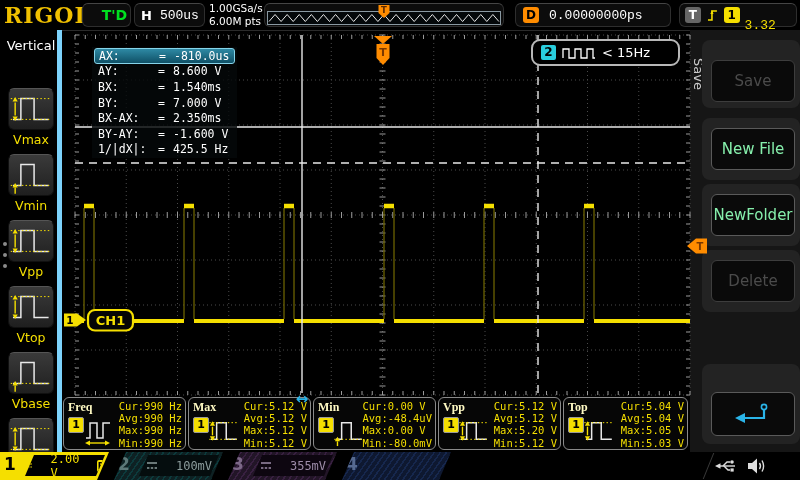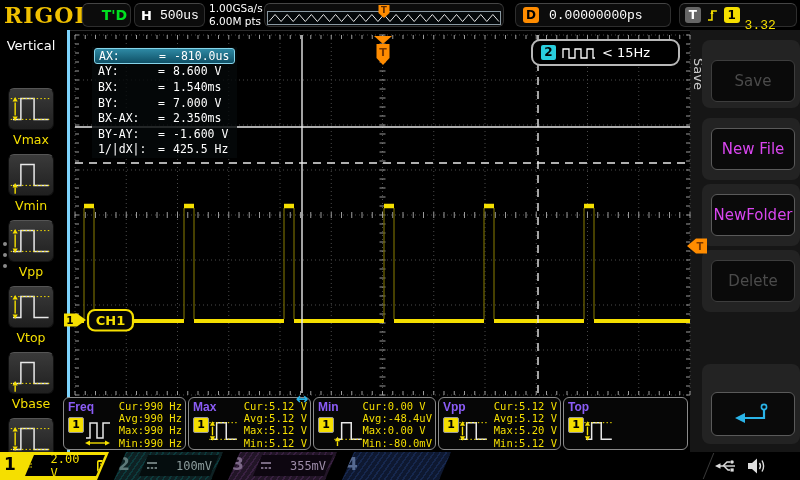--- a/index.html
+++ b/index.html
@@ -24,21 +24,21 @@
   .badge{display:inline-block;width:16px;height:16px;border-radius:3px;text-align:center;
          font-weight:bold;font-size:12px;line-height:16px;}
   #d-box .badge{background:#ff8c00;color:#000;}
   #d-box .dv{color:#fff;font-size:13px;}
   #t-box{left:679px;width:118px;padding:0 5px;gap:5px;}
   #t-box .tbadge{background:#666;color:#fff;}
   #t-box .chbadge{background:#f5df00;color:#000;}
   #t-box .tlv{color:#f5df00;font-size:13px;margin-top:36px;}
 
   
-  #leftmenu{position:absolute;left:0;top:30px;width:70px;height:422px;background:#000;border-right:3px solid #7dd3fc;box-sizing:border-box;padding-left:13px;}
+  #leftmenu{position:absolute;left:0;top:30px;width:62px;height:422px;background:#000;border-right:5px solid #7dd3fc;box-sizing:border-box;padding-left:13px;}
   #leftmenu .title{position:absolute;left:0;top:8px;width:62px;text-align:center;color:#fff;font-size:13px;}
   .lmbtn{position:absolute;left:8px;width:46px;height:42px;background:linear-gradient(#3a3a3a,#1f1f1f);
          border:1px solid #101010;border-top-color:#555;border-radius:6px;box-sizing:border-box;}
   .lmlabel{position:absolute;left:0;width:62px;text-align:center;color:#f5df00;font-size:12.5px;}
   .pagedots{position:absolute;left:3px;top:212px;display:flex;flex-direction:column;gap:7px;}
   .pagedots i{width:4px;height:4px;border-radius:50%;background:#8a8a8a;}
 
   
   #cursorbox{position:absolute;left:92px;top:47px;width:141px;background:rgba(5,8,10,0.82);z-index:6;padding:1px 2px;}
   .crow{display:flex;align-items:center;height:15.6px;padding:0 4px;color:#fff;
@@ -54,28 +54,28 @@
   #freqbox .fbadge{width:15px;height:15px;border-radius:2px;background:#29cede;color:#000;
                    font-weight:bold;font-size:12px;line-height:15px;text-align:center;}
   #freqbox .fv{color:#fff;font-size:13px;}
 
   
   #rightmenu{position:absolute;left:690px;top:30px;width:110px;height:422px;background:#161616;z-index:4;}
   #rightmenu .vtab{position:absolute;left:1px;top:28px;color:#ccc;font-size:13px;writing-mode:vertical-rl;}
   .rtab{position:absolute;left:12px;width:98px;background:#232323;border-radius:8px;}
   .rbtn{position:absolute;left:21px;width:84px;height:42px;background:#0a0a0a;border:1.5px solid #5a5a5a;
         border-radius:6px;box-sizing:border-box;display:flex;align-items:center;justify-content:center;
-        font-size:15px;color:#d946ef;}
+        font-size:15px;color:#86efac;}
   .rbtn.disabled{color:#4b4b4b;border-color:#3d3d3d;}
 
   
   .mpanel{position:absolute;top:397px;width:123px;height:53px;background:#060606;border:1px solid #8a8a8a;
           border-radius:6px;box-sizing:border-box;z-index:4;}
-  .mpanel .pname{position:absolute;left:4px;top:2px;color:#8b5cf6;font-weight:bold;font-size:12px;
-                 font-family:Liberation Sans, sans-serif;}
+  .mpanel .pname{position:absolute;left:4px;top:2px;color:#fef9c3;font-weight:bold;font-size:12px;
+                 font-family:Liberation Serif, serif;}
   .mpanel .pbadge{position:absolute;left:4px;top:19px;width:14px;height:14px;background:#f5df00;border:1px solid #999;
                   color:#000;font-weight:bold;font-size:11px;line-height:14px;text-align:center;border-radius:2px;}
   .mpanel .picon{position:absolute;left:19px;top:17px;}
   .mpanel .prows{position:absolute;right:3px;top:2px;color:#f5df00;
                  font-family:"DejaVu Sans Mono",monospace;font-size:10.5px;line-height:12.2px;text-align:left;}
 
   
   #botbar{position:absolute;left:0;top:452px;width:800px;height:28px;background:#000;z-index:4;}
   .chblk{position:absolute;top:0;width:112px;height:28px;}
   .chblk .num{position:absolute;left:4px;top:2px;font-weight:bold;font-size:17px;}
@@ -345,20 +345,26 @@
   <div class="mpanel" style="left:563px;width:125px">
     <span class="pname">Top</span>
     <span class="pbadge">1</span>
     <svg class="picon" width="32" height="32" viewBox="0 0 32 32">
         <path d="M2.88 24.32 H8.64 V7.68 H18.24 V24.32 H28.8" fill="none" stroke="#e8e8e8" stroke-width="1.5"></path>
         <line x1="1.28" y1="7.68" x2="30.72" y2="7.68" stroke="#f5df00" stroke-width="1" stroke-dasharray="1.5 2.2"></line>
         <line x1="4.48" y1="20.32" x2="4.48" y2="11.68" stroke="#f5df00" stroke-width="1.4"></line>
         <polygon points="1.8800000000000003,21.32 7.08,21.32 4.48,25.82" fill="#f5df00"></polygon>
         <polygon points="1.8800000000000003,10.68 7.08,10.68 4.48,6.18" fill="#f5df00"></polygon>
       </svg>
+    <div class="prows">
+      <div>Cur:5.04 V</div>
+        <div>Avg:5.04 V</div>
+      <div>Max:5.05 V</div>
+        <div>Min:5.03 V</div>
+    </div>
   </div>
 
   <div id="botbar">
     <div class="chblk" id="ch1">
       <span class="num">1</span>
       <div class="scalebox">
         <svg width="12" height="9" viewBox="0 0 12 9">
           <line x1="1" y1="2" x2="11" y2="2" stroke="#f5df00" stroke-width="1.6"></line>
           <path d="M1 7 H3.4 M4.8 7 H7.2 M8.6 7 H11" stroke="#f5df00" stroke-width="1.6"></path>
         </svg>

